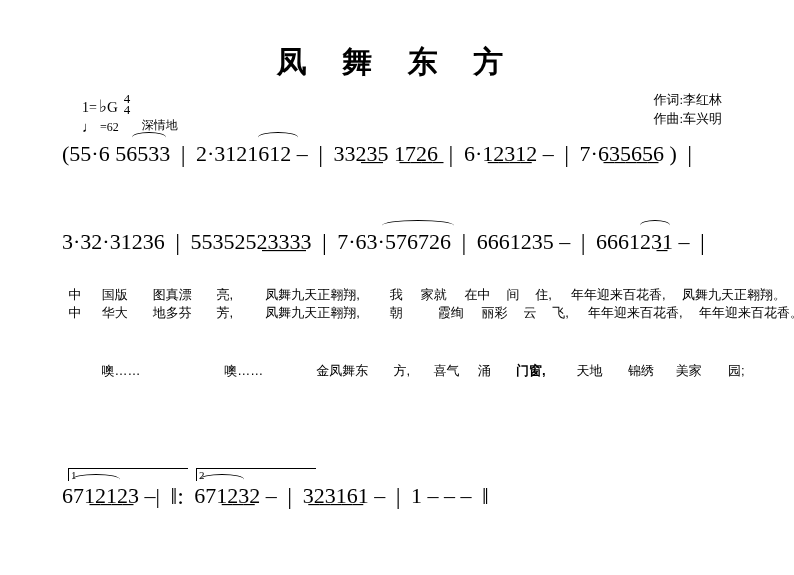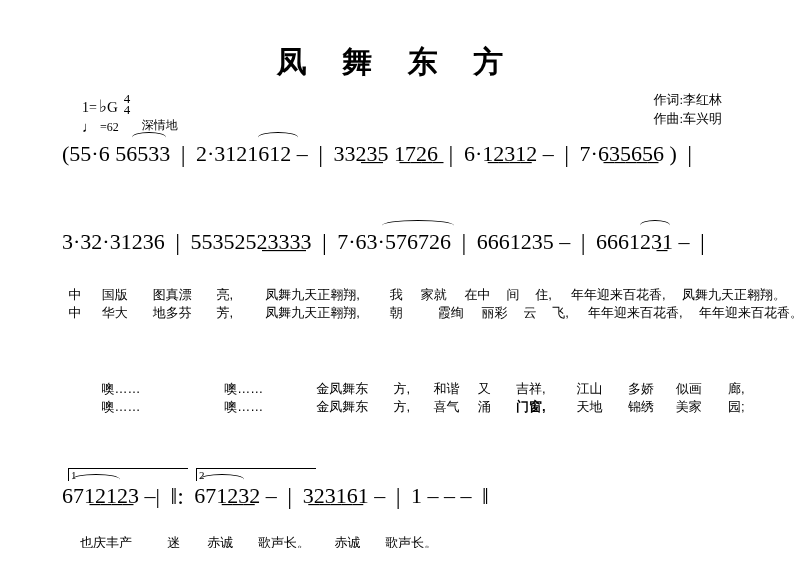--- a/index.html
+++ b/index.html
@@ -234,33 +234,20 @@
       <span class="lyr" style="width:40px;margin-left:17px;">霞绚</span>
       <span class="lyr" style="width:40px;">丽彩</span>
       <span class="lyr" style="width:24px;">云</span>
       <span class="lyr" style="width:30px;">飞,</span>
       <span class="lyr" style="width:112px;">年年迎来百花香,</span>
       <span class="lyr" style="width:112px;">年年迎来百花香。</span>
     </div>
   </div>
 
   <div class="system" style="top:362px;">
-    <div class="lyrics" style="margin-top:18px;">
-      <span class="lyr" style="width:118px;">噢……</span>
-      <span class="lyr" style="width:120px;">噢……</span>
-      <span class="lyr" style="width:70px;">金凤舞东</span>
-      <span class="lyr" style="width:42px;">方,</span>
-      <span class="lyr" style="width:40px;">和谐</span>
-      <span class="lyr" style="width:28px;">又</span>
-      <span class="lyr" style="width:58px;">吉祥,</span>
-      <span class="lyr" style="width:52px;">江山</span>
-      <span class="lyr" style="width:44px;">多娇</span>
-      <span class="lyr" style="width:44px;">似画</span>
-      <span class="lyr" style="width:44px;">廊,</span>
-    </div>
     <div class="lyrics">
       <span class="lyr" style="width:118px;">噢……</span>
       <span class="lyr" style="width:120px;">噢……</span>
       <span class="lyr" style="width:70px;">金凤舞东</span>
       <span class="lyr" style="width:42px;">方,</span>
       <span class="lyr" style="width:40px;">喜气</span>
       <span class="lyr" style="width:28px;">涌</span>
       <span class="lyr" style="width:58px;font-weight:bold;">门窗,</span>
       <span class="lyr" style="width:52px;">天地</span>
       <span class="lyr" style="width:44px;">锦绣</span>
@@ -281,23 +268,15 @@
       <span class="slur" style="left:200px; top:-8px; width:44px;"></span>
       <span class="m">671̲2̲1̲2̲3 –|</span>
       <span class="bar">‖:</span>
       <span class="m">671̲2̲3̲2 –</span>
       <span class="bar">|</span>
       <span class="m">3̲2̲3̲1̲6̲1 –</span>
       <span class="bar">|</span>
       <span class="m">1 – – –</span>
       <span class="bar">‖</span>
     </div>
-    <div class="lyrics" style="margin-top:12px; overflow:hidden; height:14px;">
-      <span class="lyr" style="width:88px;">也庆丰产</span>
-      <span class="lyr" style="width:40px;">迷</span>
-      <span class="lyr" style="width:46px;">赤诚</span>
-      <span class="lyr" style="width:74px;">歌声长。</span>
-      <span class="lyr" style="width:46px;">赤诚</span>
-      <span class="lyr" style="width:74px;">歌声长。</span>
-    </div>
   </div>
 
 </div>
 
 </body></html>

